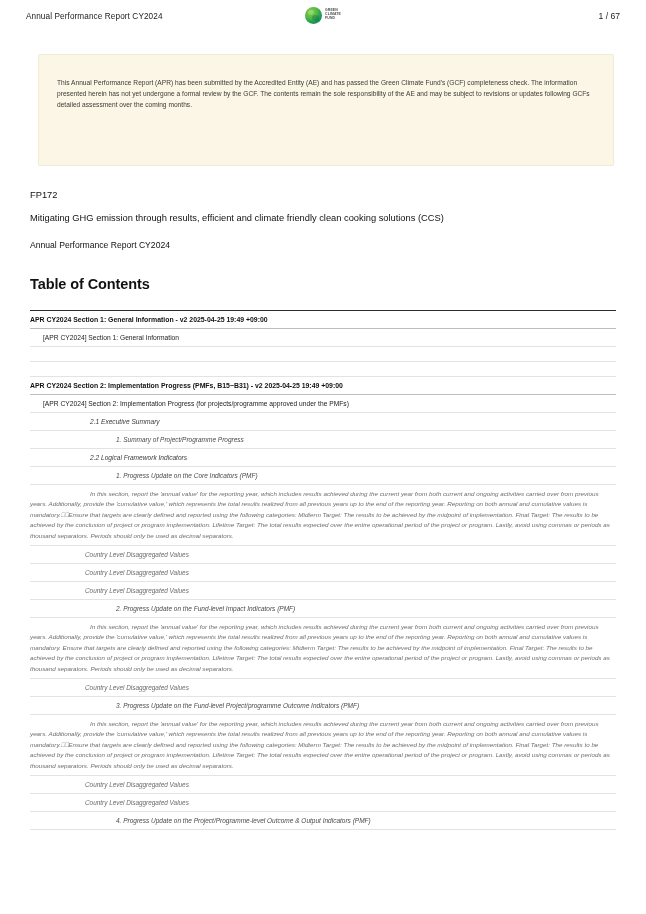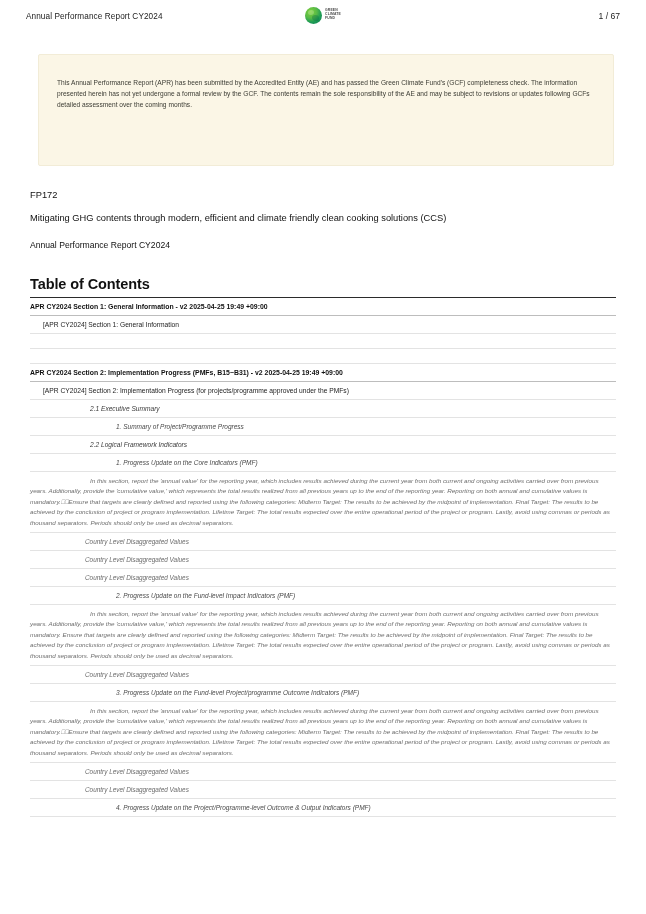--- a/index.html
+++ b/index.html
@@ -128,21 +128,21 @@
   }
 
   
   .toc {
     margin: 26px 30px 0 30px;
   }
   .toc-heading {
     font-size: 14.5px;
     font-weight: bold;
     color: #111;
-    padding-bottom: 5px;
+    padding-bottom: 18px;
     border-bottom: 1px solid #2b2b2b;
     letter-spacing: -0.1px;
   }
   .toc-row {
     border-bottom: 1px solid #e3e3e3;
     padding: 4px 0 4px 0;
     box-sizing: border-box;
   }
   .toc-row.section {
     border-bottom: 1px solid #bdbdbd;
@@ -216,21 +216,21 @@
 
   <div class="header-right">1 / 67</div>
 </div>
 
 <div class="notice-box">
   <div class="notice-text">This Annual Performance Report (APR) has been submitted by the Accredited Entity (AE) and has passed the Green Climate Fund's (GCF) completeness check. The information presented herein has not yet undergone a formal review by the GCF. The contents remain the sole responsibility of the AE and may be subject to revisions or updates following GCFs detailed assessment over the coming months.</div>
 </div>
 
 <div class="title-block">
   <div class="title-code">FP172</div>
-  <div class="title-main">Mitigating GHG contents through modern, efficient and climate friendly clean cooking solutions (CCS)</div>
+  <div class="title-main">Mitigating GHG emission through results, efficient and climate friendly clean cooking solutions (CCS)</div>
   <div class="title-sub">Annual Performance Report CY2024</div>
 </div>
 
 <div class="toc">
   <div class="toc-heading">Table of Contents</div>
   <div id="toc-rows">
       <div class="toc-row section">APR CY2024 Section 1: General Information - v2 2025-04-25 19:49 +09:00</div>
       <div class="toc-row l1">[APR CY2024] Section 1: General Information</div>
       <div class="toc-row spacer"></div>
       <div class="toc-row spacer"></div>

